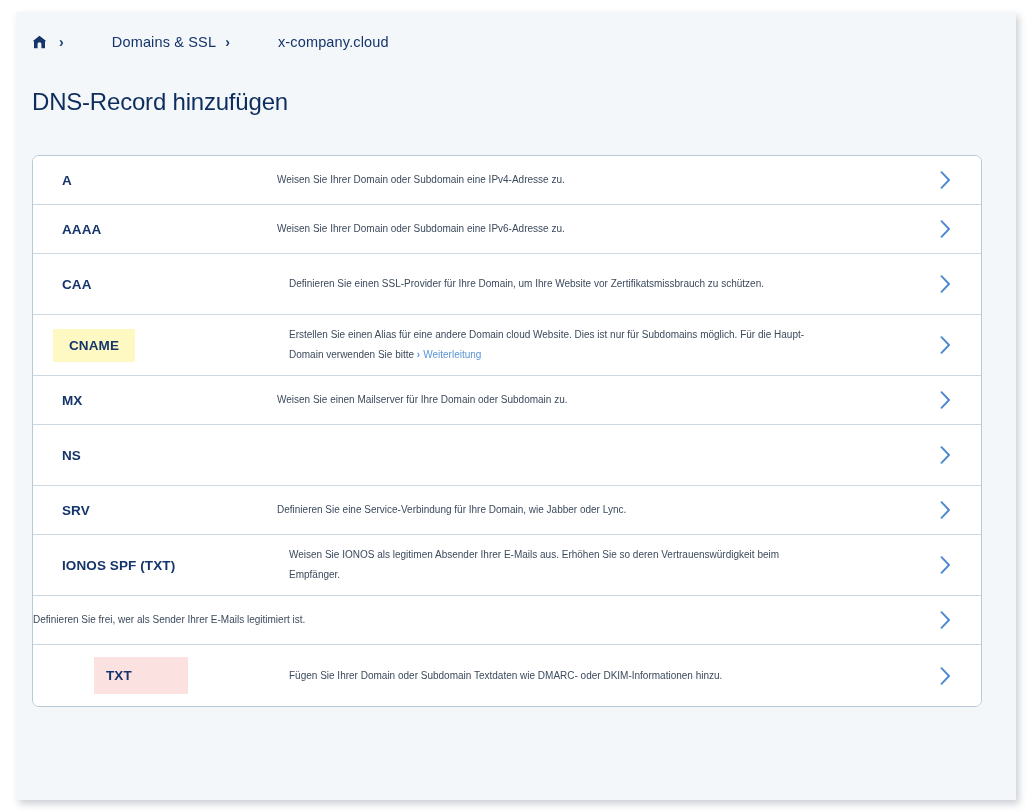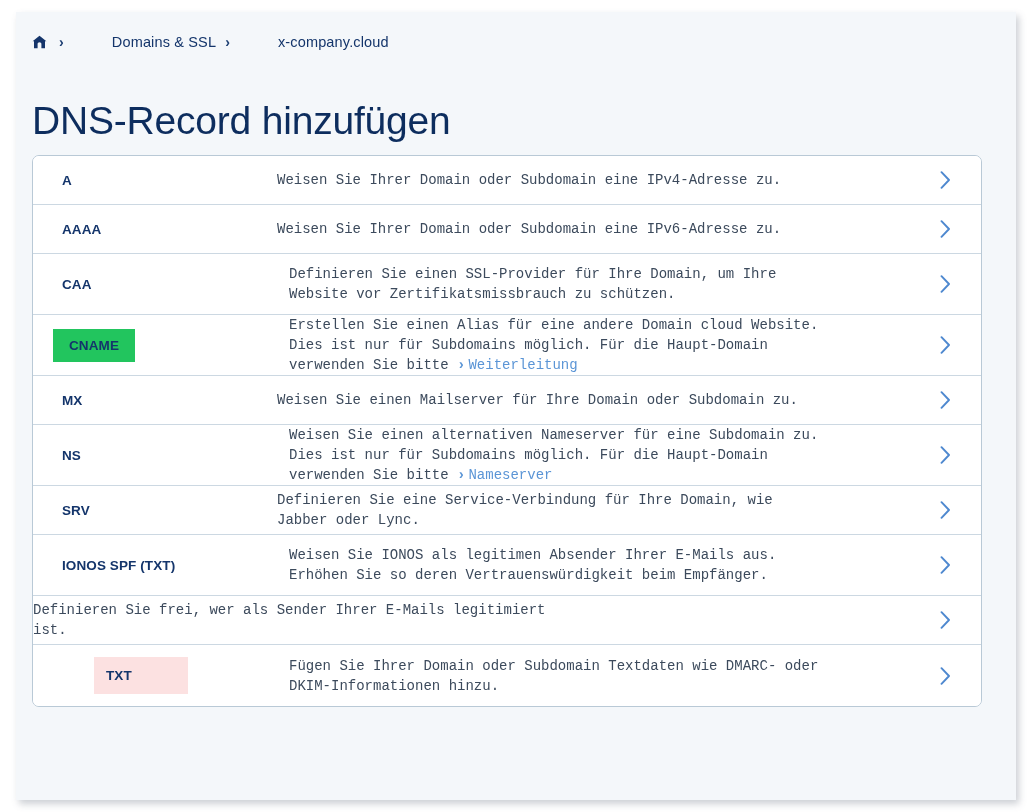--- a/index.html
+++ b/index.html
@@ -55,21 +55,21 @@
     color: #14356b;
     text-decoration: none;
     margin-left: 39px;
   }
 
   
   #page-title {
     position: absolute;
     left: 16px;
     top: 60px;
-    font-size: 39px;
+    font-size: 24px;
     font-weight: 400;
     color: #0d2d5e;
     letter-spacing: -0.2px;
     line-height: 1.2;
   }
 
   
   #record-card {
     position: absolute;
     left: 16px;
@@ -114,25 +114,24 @@
   }
   .rec-type.chip-wide .chip {
     padding: 11px 56px 11px 12px;
     margin-left: -14px;
   }
 
   .rec-desc {
     flex: 1 1 auto;
     padding-right: 80px;
     box-sizing: border-box;
-    font-size: 14px;
+    font-size: 10px;
     color: #3c4a5c;
     line-height: 20px;
     max-width: 620px;
-    font-family: Liberation Mono, monospace;
   }
   .rec-desc .inline-link {
     color: #5b95d6;
     text-decoration: none;
     white-space: nowrap;
   }
   .rec-desc .inline-link .lk-chev {
     color: #5b95d6;
     font-weight: 600;
     margin-right: 3px;
@@ -194,40 +193,39 @@
       <div class="record-row row-h2">
         <div class="rec-type">CAA</div>
         <div class="rec-desc"><span>Definieren Sie einen SSL-Provider für Ihre Domain, um Ihre Website vor Zertifikatsmissbrauch zu schützen.</span></div>
         <span class="row-chevron">
           <svg width="11" height="18" viewBox="0 0 11 18" aria-hidden="true">
             <path d="M1.5 1.2 L9.0 9.0 L1.5 16.8" fill="none" stroke="#4e88cf" stroke-width="1.9" stroke-linecap="round" stroke-linejoin="round"></path>
           </svg>
         </span>
       </div>
       <div class="record-row row-h2">
-        <div class="rec-type"><span class="chip" style="background: #22c55e;">CNAME</span></div>
+        <div class="rec-type"><span class="chip" style="background: #fef9c3;">CNAME</span></div>
         <div class="rec-desc"><span>Erstellen Sie einen Alias für eine andere Domain cloud Website. Dies ist nur für Subdomains möglich. Für die Haupt-Domain verwenden Sie bitte</span> <a class="inline-link" href="#"><span class="lk-chev">›</span><span>Weiterleitung</span></a></div>
         <span class="row-chevron">
           <svg width="11" height="18" viewBox="0 0 11 18" aria-hidden="true">
             <path d="M1.5 1.2 L9.0 9.0 L1.5 16.8" fill="none" stroke="#4e88cf" stroke-width="1.9" stroke-linecap="round" stroke-linejoin="round"></path>
           </svg>
         </span>
       </div>
       <div class="record-row row-h1">
         <div class="rec-type">MX</div>
         <div class="rec-desc"><span>Weisen Sie einen Mailserver für Ihre Domain oder Subdomain zu.</span></div>
         <span class="row-chevron">
           <svg width="11" height="18" viewBox="0 0 11 18" aria-hidden="true">
             <path d="M1.5 1.2 L9.0 9.0 L1.5 16.8" fill="none" stroke="#4e88cf" stroke-width="1.9" stroke-linecap="round" stroke-linejoin="round"></path>
           </svg>
         </span>
       </div>
       <div class="record-row row-h2">
         <div class="rec-type">NS</div>
-        <div class="rec-desc"><span>Weisen Sie einen alternativen Nameserver für eine Subdomain zu. Dies ist nur für Subdomains möglich. Für die Haupt-Domain verwenden Sie bitte</span> <a class="inline-link" href="#"><span class="lk-chev">›</span><span>Nameserver</span></a></div>
         <span class="row-chevron">
           <svg width="11" height="18" viewBox="0 0 11 18" aria-hidden="true">
             <path d="M1.5 1.2 L9.0 9.0 L1.5 16.8" fill="none" stroke="#4e88cf" stroke-width="1.9" stroke-linecap="round" stroke-linejoin="round"></path>
           </svg>
         </span>
       </div>
       <div class="record-row row-h1">
         <div class="rec-type">SRV</div>
         <div class="rec-desc"><span>Definieren Sie eine Service-Verbindung für Ihre Domain, wie Jabber oder Lync.</span></div>
         <span class="row-chevron">

